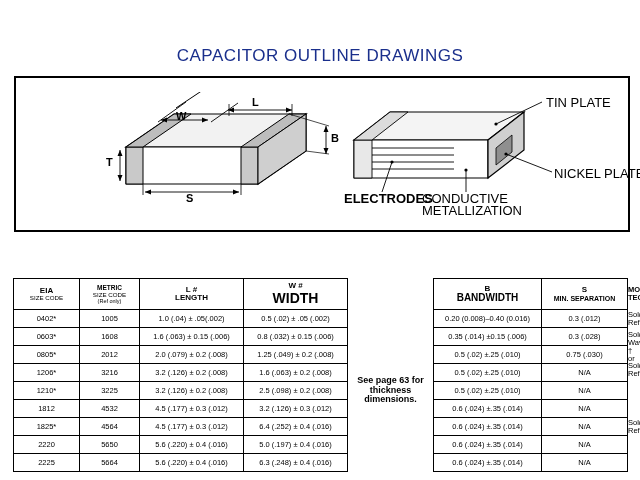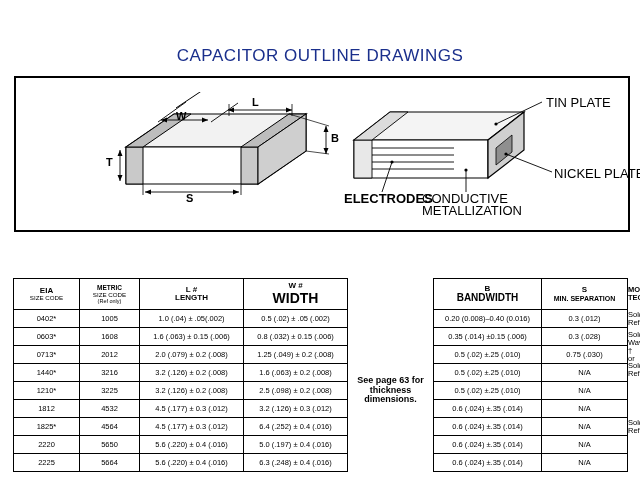--- a/index.html
+++ b/index.html
@@ -263,29 +263,29 @@
           <tr>
             <td>0603*</td>
             <td>1608</td>
             <td>1.6 (.063) ± 0.15 (.006)</td>
             <td>0.8 (.032) ± 0.15 (.006)</td>
             <td>0.35 (.014) ±0.15 (.006)</td>
             <td>0.3 (.028)</td>
             <td class="mount-cell" rowspan="3">Solder Wave †<br>or<br>Solder Reflow</td>
           </tr>
           <tr>
-            <td>0713*</td>
+            <td>0805*</td>
             <td>2012</td>
             <td>2.0 (.079) ± 0.2 (.008)</td>
             <td>1.25 (.049) ± 0.2 (.008)</td>
             <td>0.5 (.02) ±.25 (.010)</td>
             <td>0.75 (.030)</td>
           </tr>
           <tr>
-            <td>1440*</td>
+            <td>1206*</td>
             <td>3216</td>
             <td>3.2 (.126) ± 0.2 (.008)</td>
             <td>1.6 (.063) ± 0.2 (.008)</td>
             <td>0.5 (.02) ±.25 (.010)</td>
             <td>N/A</td>
           </tr>
           <tr>
             <td>1210*</td>
             <td>3225</td>
             <td>3.2 (.126) ± 0.2 (.008)</td>

